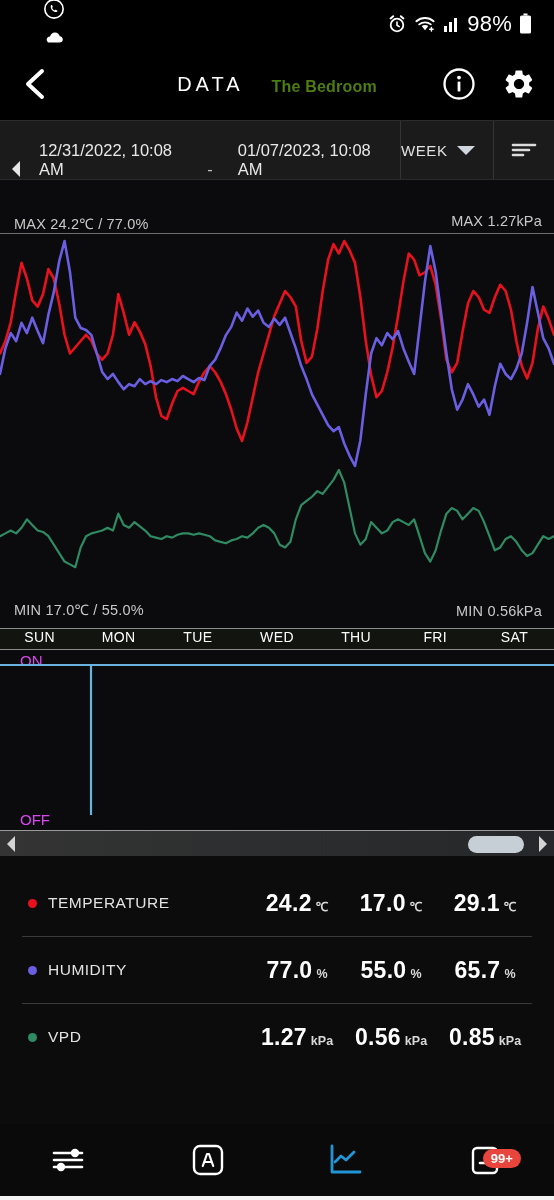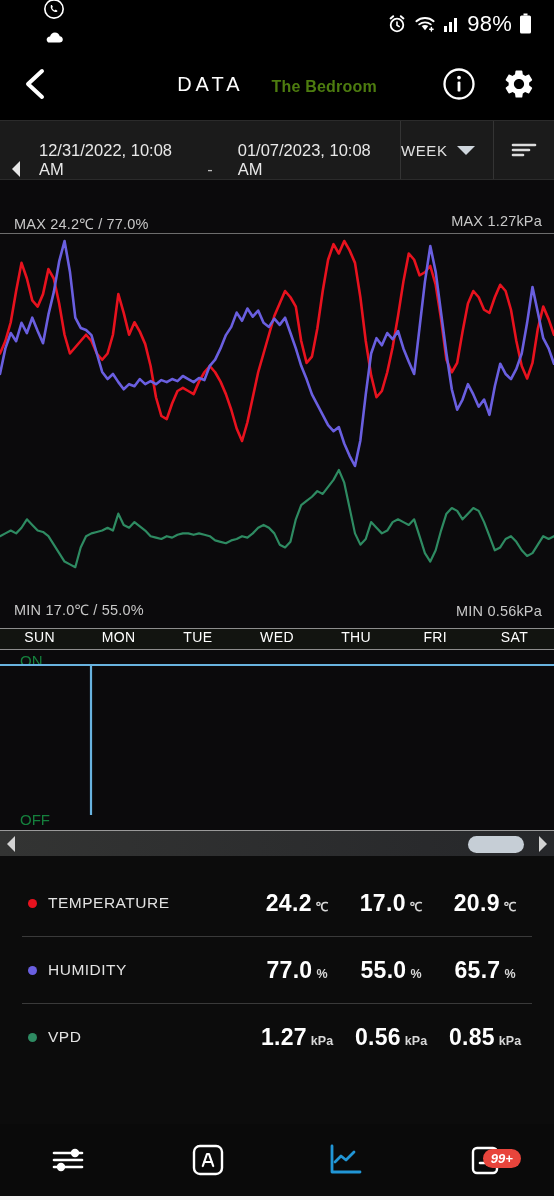--- a/index.html
+++ b/index.html
@@ -72,21 +72,21 @@
 
   
   .dayaxis {
     height:22px; background:#121410; display:flex; align-items:flex-start;
     border-top:1px solid #8d8d8d; border-bottom:1px solid #8d8d8d; position:relative;
   }
   .dayaxis span { flex:1; text-align:center; color:#fff; font-size:14px; letter-spacing:.4px; }
 
   
   .onoff { position:relative; height:180px; background:#0b0a0c; }
-  .onoff .onoff-label { position:absolute; left:20px; font-size:15px; color:#15803d; }
+  .onoff .onoff-label { position:absolute; left:20px; font-size:15px; color:#d946ef; }
   .lbl-on { top:2px; }
   .lbl-off { bottom:2px; }
   .onoff-svg { position:absolute; left:0; top:0; width:554px; height:180px; }
 
   
   .hscroll {
     height:26px; background:#2a2b2a; display:flex; align-items:center;
     border-top:1px solid #9a9a9a; position:relative;
     background-image: linear-gradient(to right,#333433,#26272a);
   }
@@ -111,21 +111,21 @@
   .divider { height:1px; background:#3a3a3a; margin:0 22px 0 22px; }
 
   
   .bottomnav {
     height:72px; background:#0a0a0a; display:flex; align-items:center;
   }
   .nav-item { flex:1; display:flex; align-items:center; justify-content:center; position:relative; }
   .badge {
     position:absolute; top:6px; left:50%; margin-left:-2px;
     background:#e8453c; color:#fff; font-size:13px; font-weight:bold;
-    border-radius:13px; padding:3px 8px; line-height:1;font-style:italic;
+    border-radius:13px; padding:3px 8px; line-height:1;
   }
 
   
   .gesture { height:30px; background:#f4f4f4; display:flex; align-items:center; justify-content:space-around; }
 </style>
 </head>
 <body>
 
 <div class="phone">
 
@@ -300,21 +300,21 @@
         <span class="dot" style="background: rgb(232, 18, 30);"></span>
         <span>TEMPERATURE</span>
       </div>
       <div class="s-cell">
         <span class="s-val">24.2</span><span class="s-unit">℃</span>
       </div>
       <div class="s-cell">
         <span class="s-val">17.0</span><span class="s-unit">℃</span>
       </div>
       <div class="s-cell">
-        <span class="s-val">20.9</span><span class="s-unit">℃</span>
+        <span class="s-val">29.1</span><span class="s-unit">℃</span>
       </div>
     </div>
     <div class="divider"></div>
 
     <div class="srow">
       <div class="s-name">
         <span class="dot" style="background: rgb(106, 95, 224);"></span>
         <span>HUMIDITY</span>
       </div>
       <div class="s-cell">

